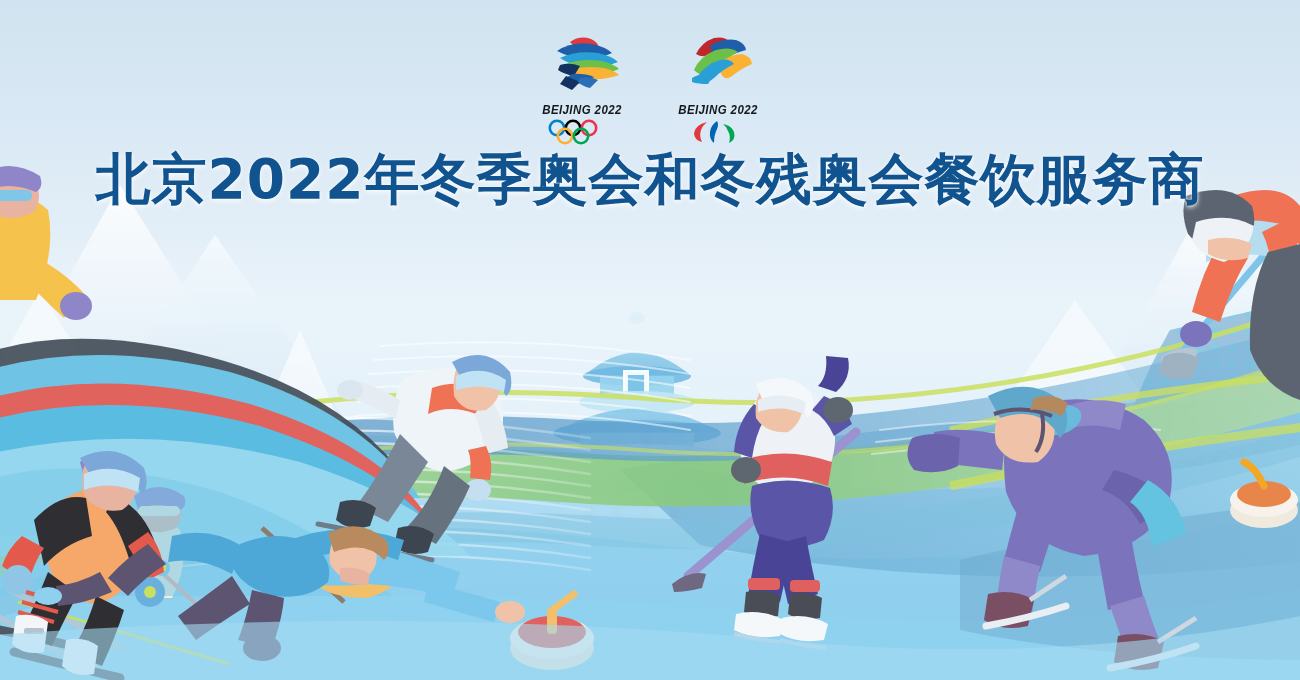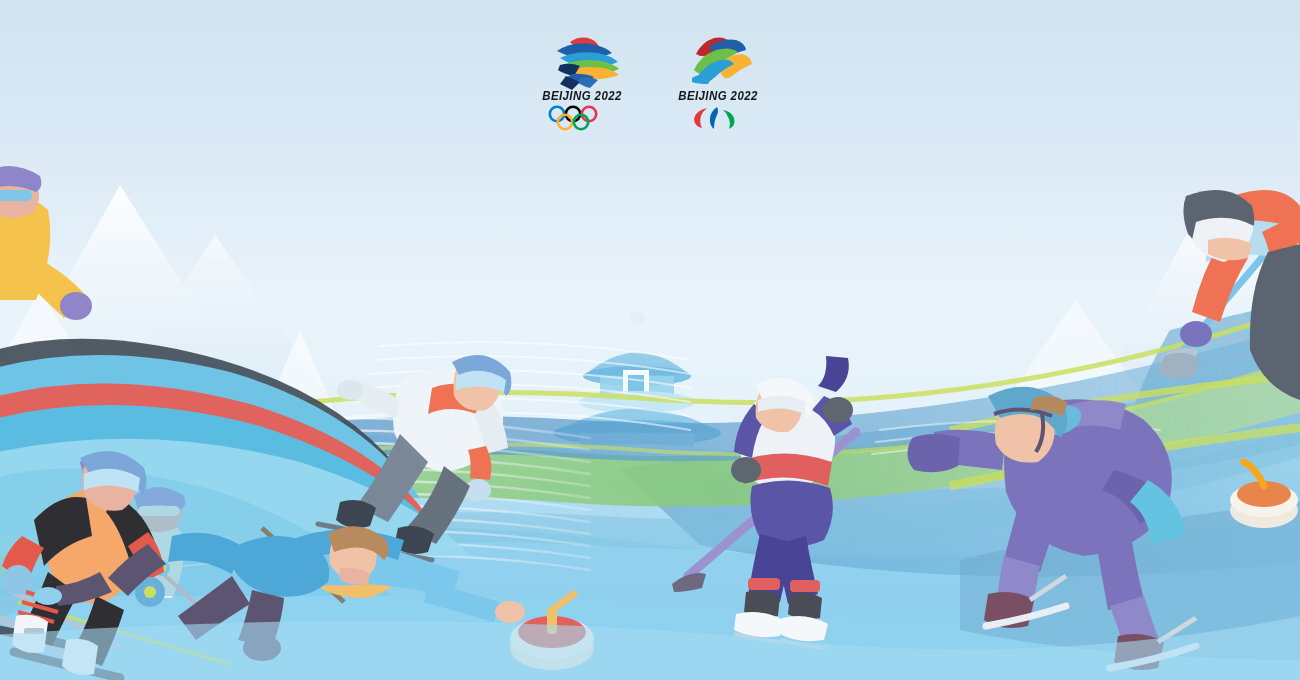--- a/index.html
+++ b/index.html
@@ -21,21 +21,21 @@
     display:flex;justify-content:center;align-items:flex-start;gap:38px;
     z-index:40;
   }
   .emblem{width:98px;display:flex;flex-direction:column;align-items:center;}
   .emblem-mark{width:92px;height:58px;}
   .emblem-word{
     font-family:"Liberation Sans","DejaVu Sans",sans-serif;
     font-weight:bold;font-style:italic;
     font-size:11.5px;letter-spacing:0.4px;
     color:#15181c;
-    margin-top:0;white-space:nowrap;
+    margin-top:14px;white-space:nowrap;
     transform:scaleY(1.08);
   }
   .emblem-sub{height:26px;margin-top:3px;display:flex;align-items:center;justify-content:center;}
 
   
   #title{
     position:absolute;left:0;top:146px;width:1300px;
     text-align:center;z-index:45;
     font-family:"DejaVu Sans","Liberation Sans",sans-serif;
     font-weight:bold;
@@ -449,14 +449,15 @@
       <div class="emblem-sub">
         <svg width="62" height="26" viewBox="0 0 62 26" aria-hidden="true">
           <path d="M20 3 Q8 6 7 14 Q7 21 15 23 Q12 17 14 11 Q16 6 20 3 Z" fill="#e13a3e"></path>
           <path d="M30 2 Q24 6 23 13 Q22 20 27 24 Q27 16 30 10 Q32 5 30 2 Z" fill="#0066b3"></path>
           <path d="M36 5 Q44 6 47 13 Q49 21 42 24 Q44 17 41 12 Q39 7 36 5 Z" fill="#00a651"></path>
         </svg>
       </div>
     </div>
   </div>
 
+  <div id="title">北京2022年冬季奥会和冬残奥会餐饮服务商</div>
 
 </div>
 
 </body></html>

